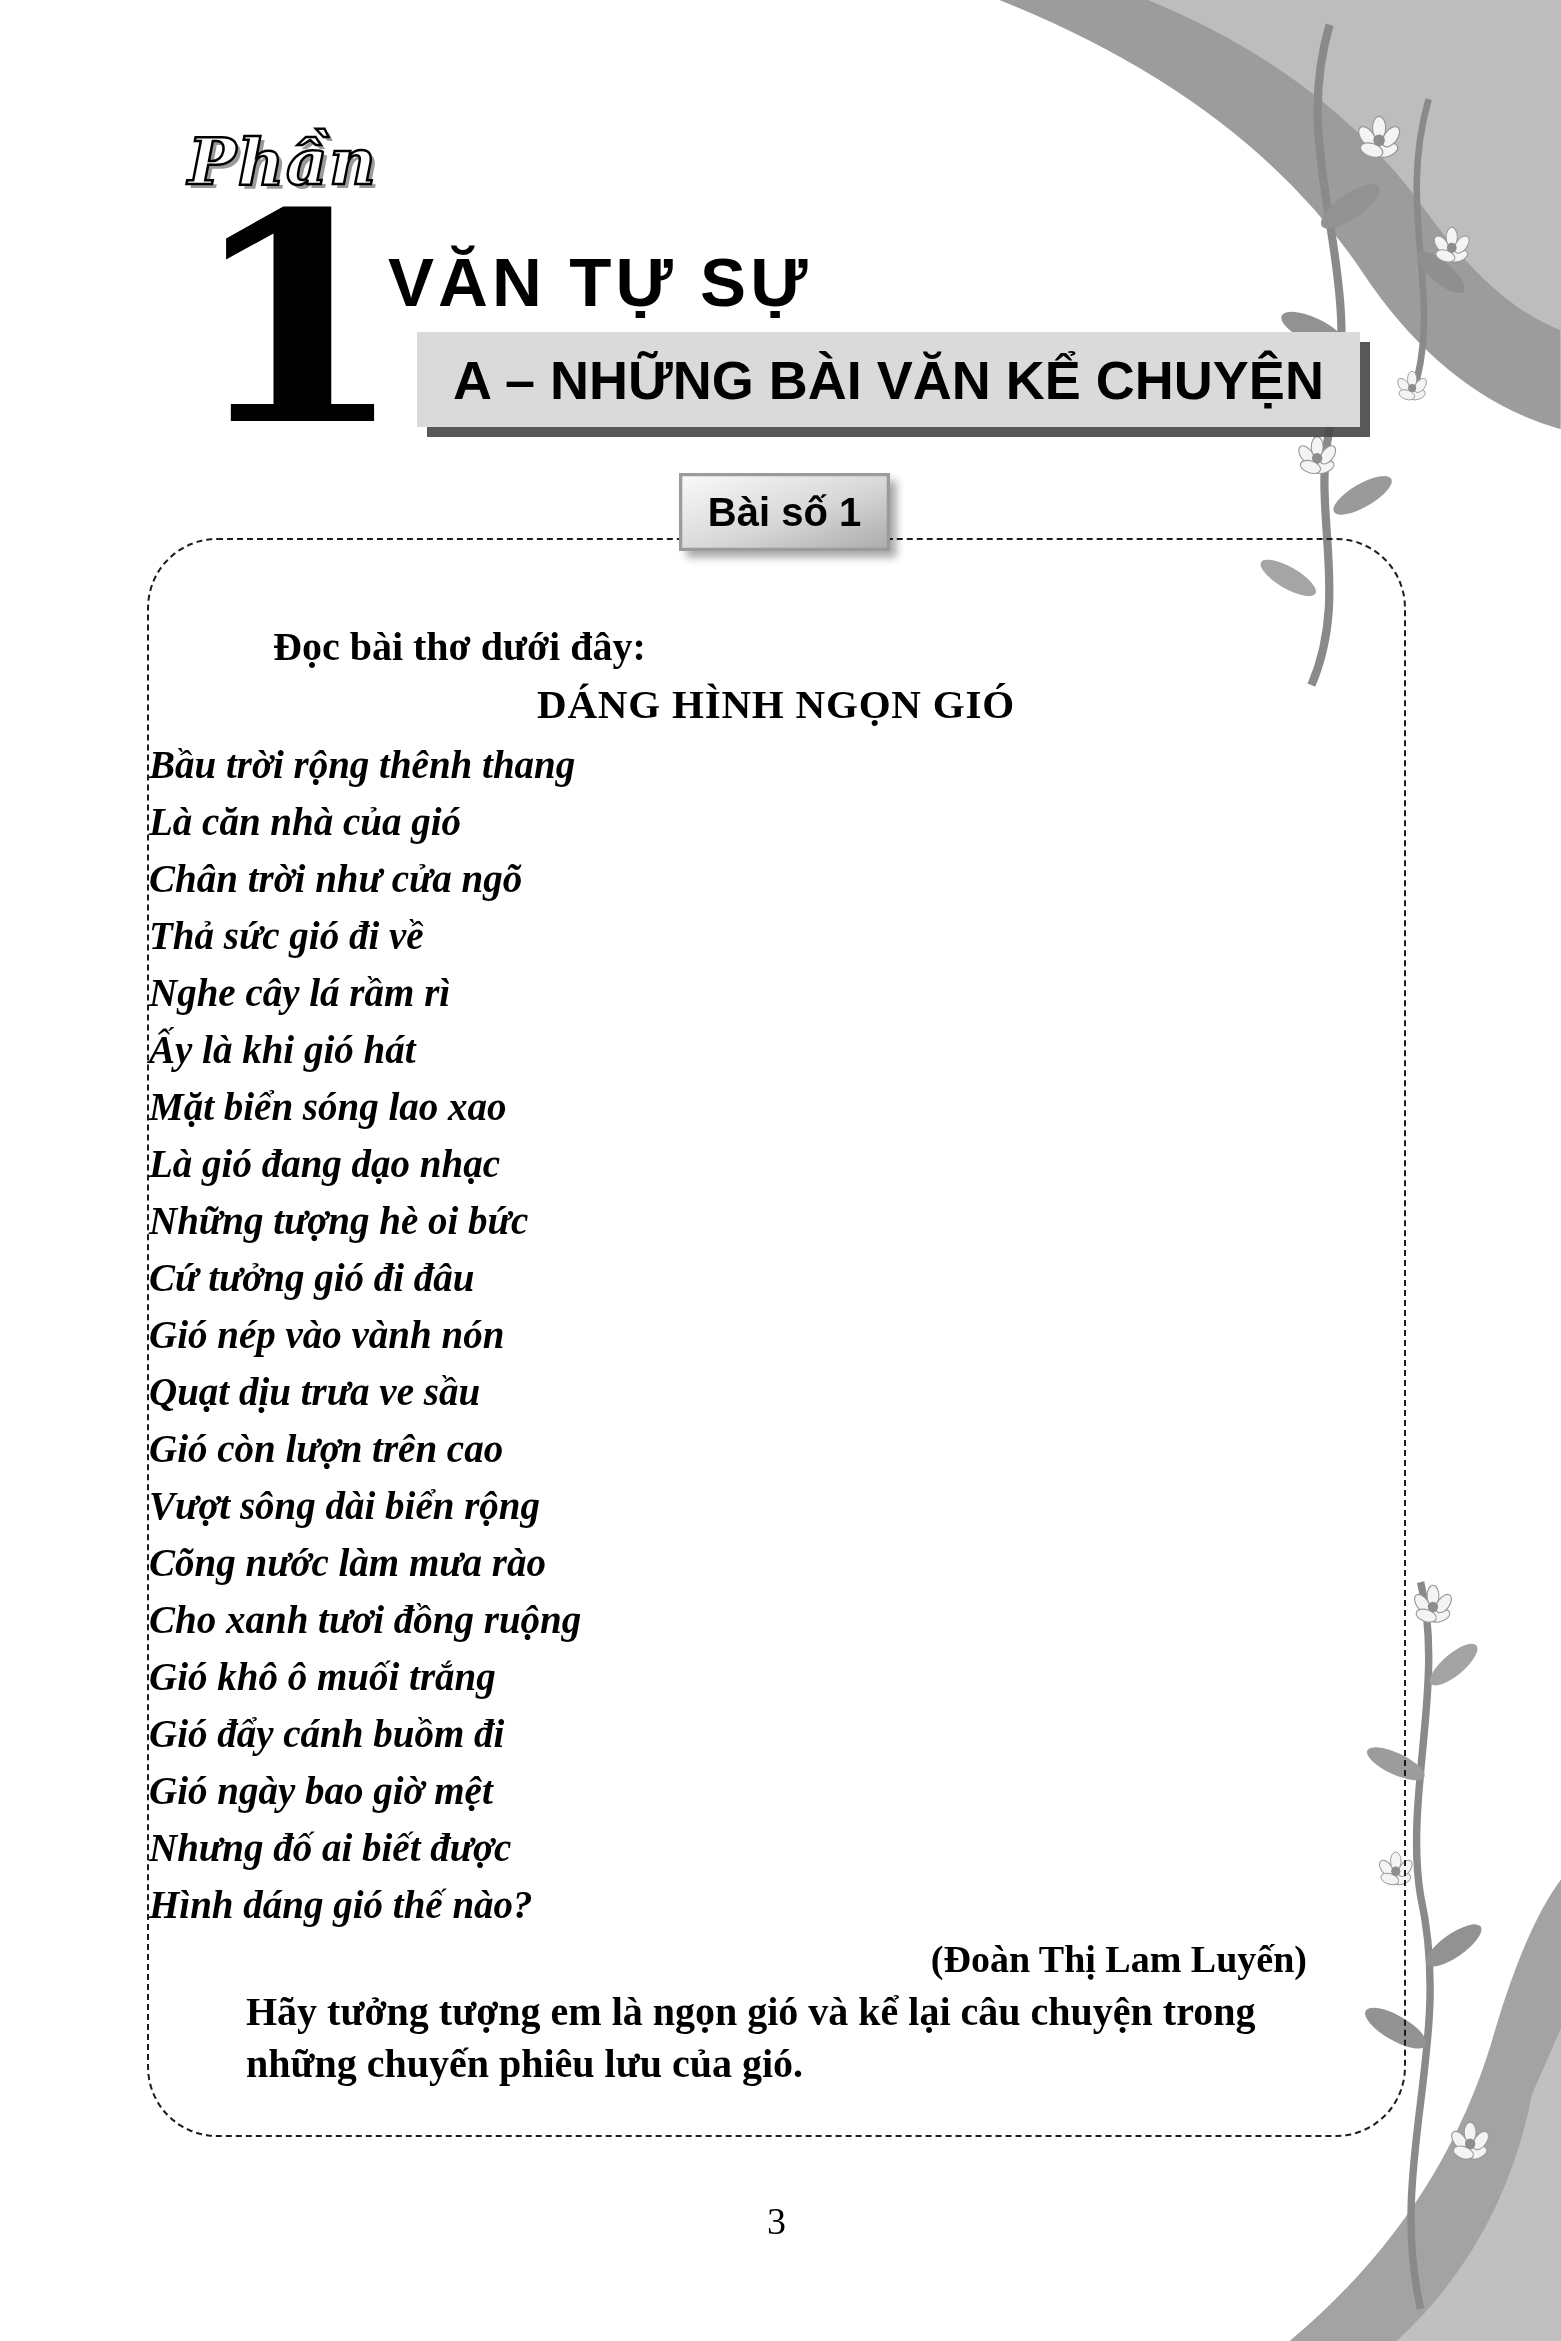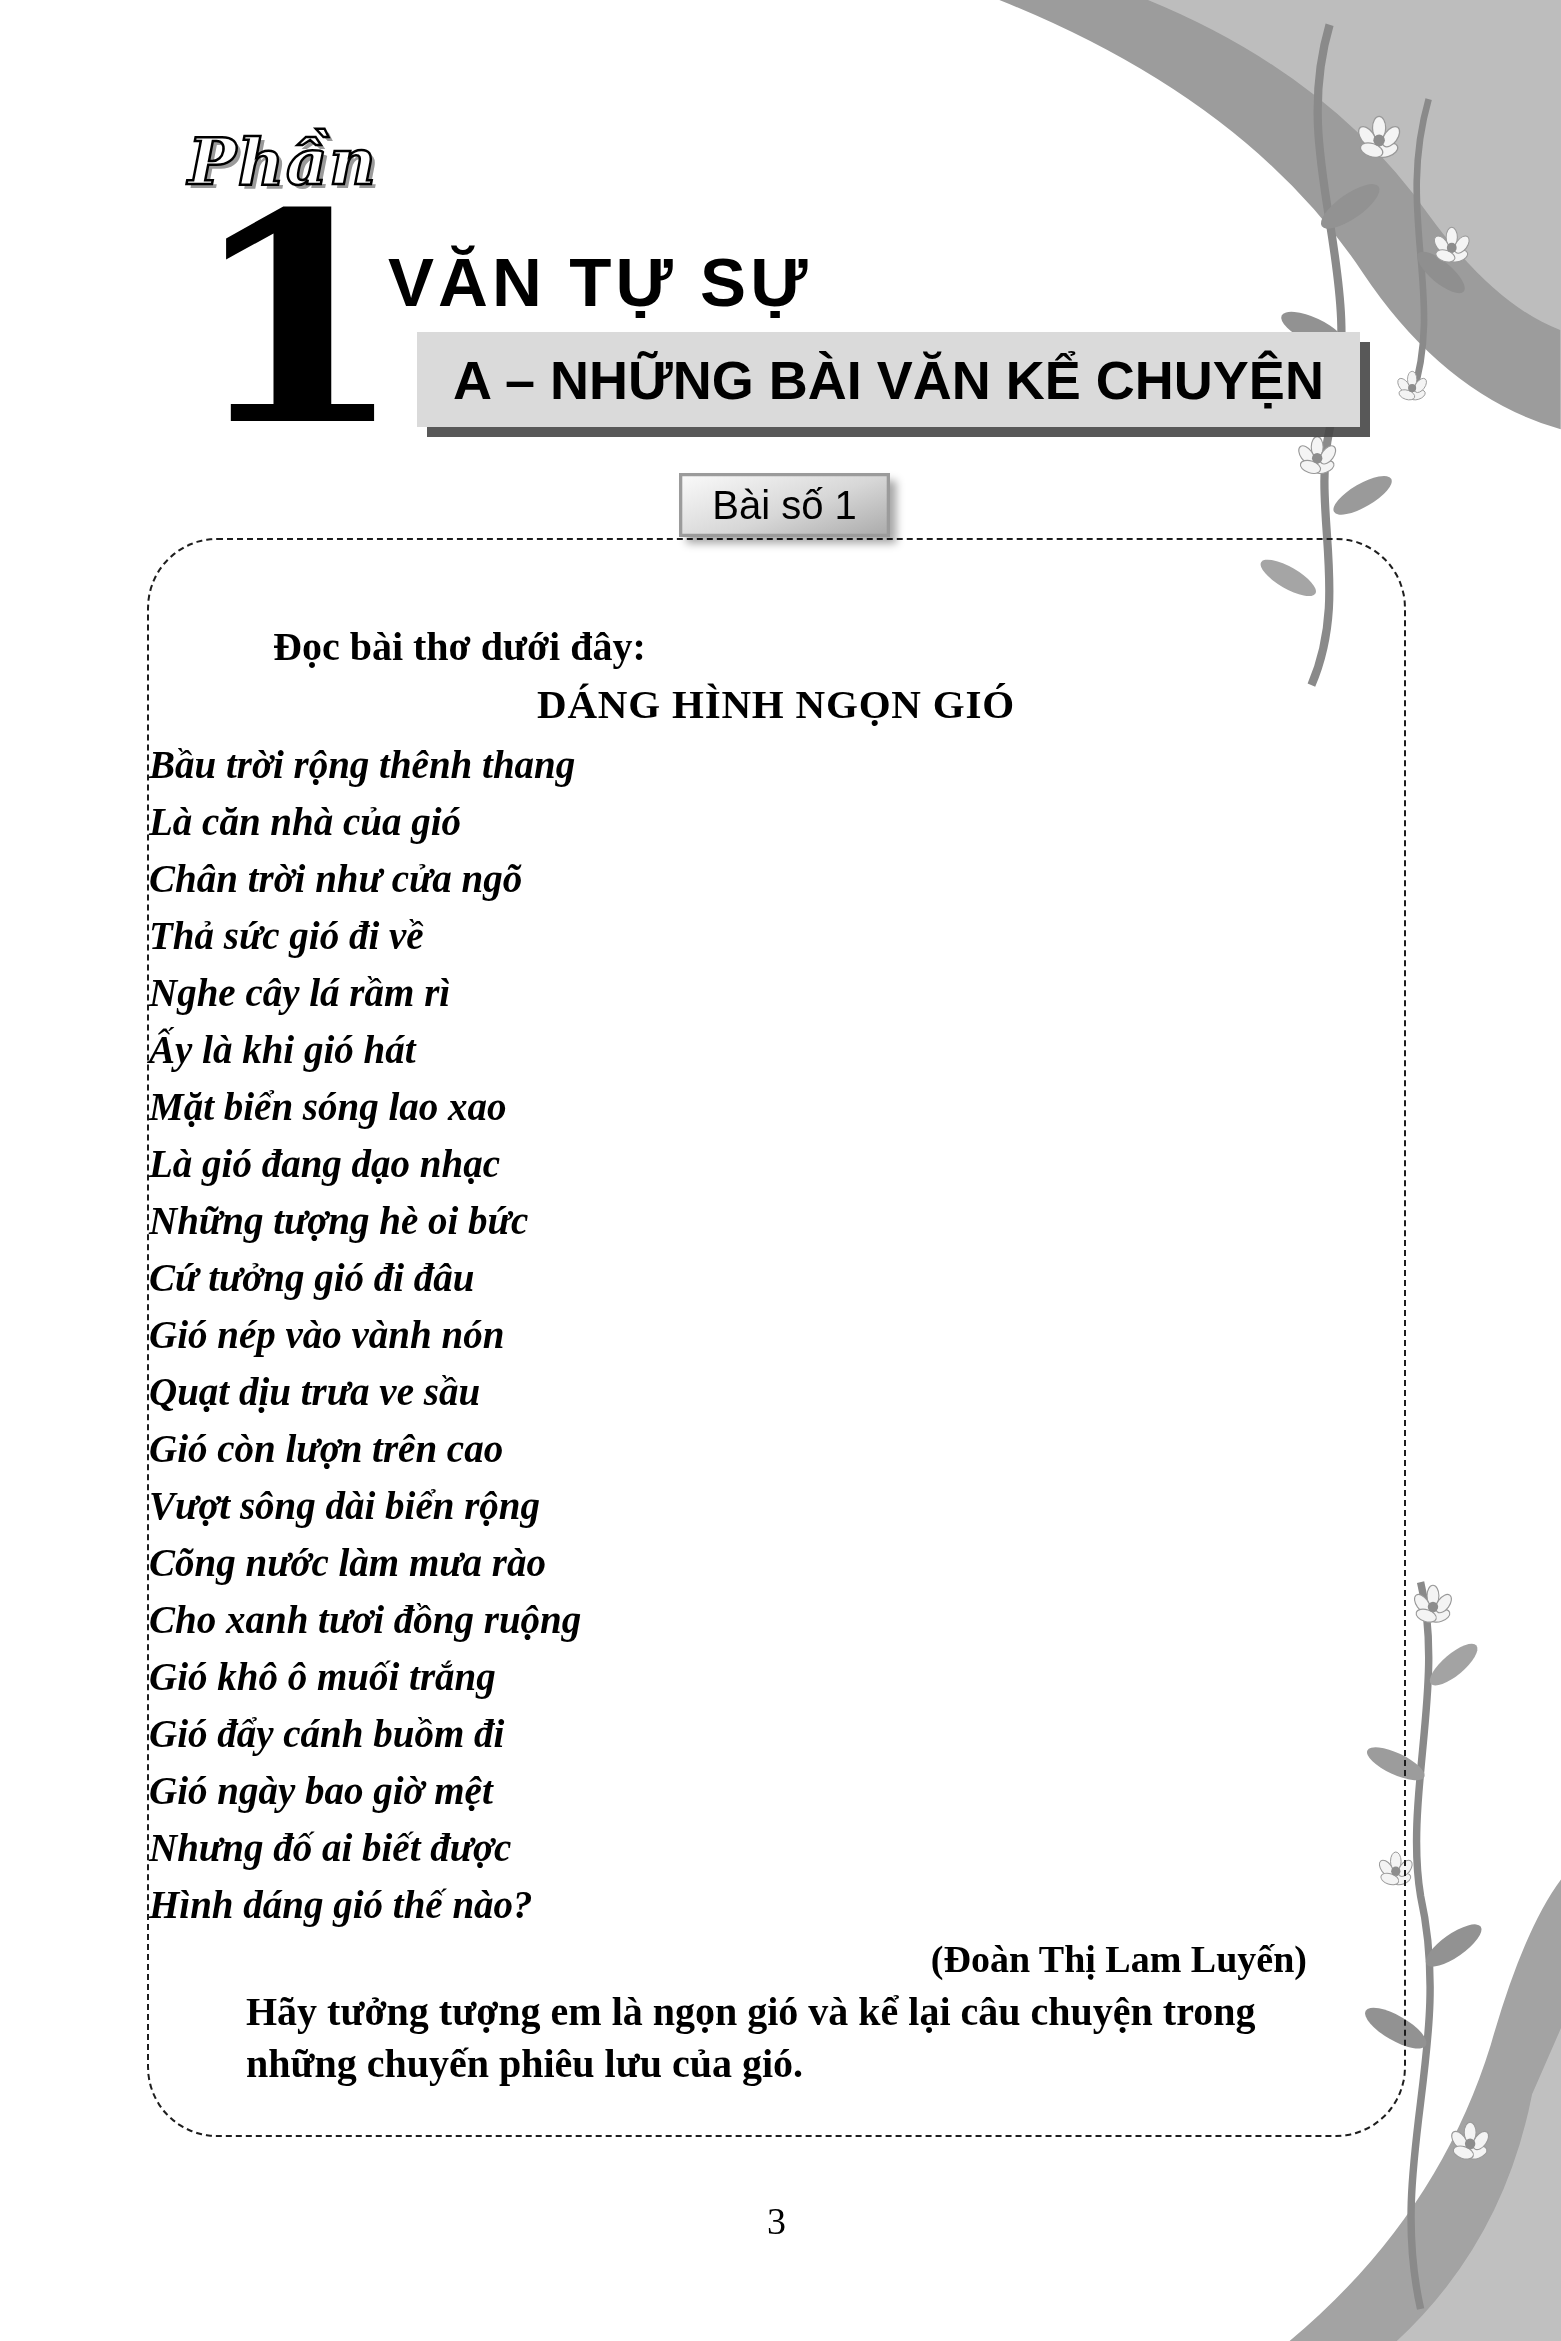--- a/index.html
+++ b/index.html
@@ -20,25 +20,25 @@
 
   .main-title{position:absolute;left:388px;top:197px;width:793px;
               font-family:"Liberation Sans","DejaVu Sans",sans-serif;font-weight:bold;
               font-size:69px;letter-spacing:4.1px;}
 
   .section-box{position:absolute;left:417px;top:332px;padding:16.5px 36px;background:#dadada;
                box-shadow:10px 10px 0 rgba(70,70,70,0.9);
                font-family:"Liberation Sans","DejaVu Sans",sans-serif;font-weight:bold;
                font-size:54px;letter-spacing:0px;white-space:nowrap;}
 
-  .lesson-tab{position:absolute;left:679px;top:473px;width:211px;height:64px;z-index:3;
+  .lesson-tab{position:absolute;left:679px;top:473px;width:211px;height:78px;z-index:3;
               display:flex;align-items:center;justify-content:center;
               background:linear-gradient(160deg,#fbfbfb 0%,#d7d7d7 55%,#a9a9a9 100%);
               box-shadow:inset 0 0 0 3.3px #9b9b9b, 6.6px 6.6px 8.3px rgba(0,0,0,0.35);
-              font-family:"Liberation Sans","DejaVu Sans",sans-serif;font-weight:normal;font-size:40px;}
+              font-family:"Liberation Sans","DejaVu Sans",sans-serif;font-weight:bold;font-size:40px;}
 
   .exercise-box{position:absolute;left:147px;top:538px;width:1259px;height:1599px;z-index:1;
                 border:2.5px dashed #1d1d1d;border-radius:70px;box-sizing:border-box;
                 background:rgba(255,255,255,0.0);padding-top:84px;}
 
   .instruction{margin:0 0 10px 124px;font-weight:bold;font-size:40px;line-height:46px;}
   .poem-title{margin:0 0 8.3px 388px;font-weight:bold;font-size:41px;letter-spacing:0.8px;}
   .poem{font-weight:bold;font-style:italic;font-size:39px;line-height:57px;}
   .poem-line{white-space:nowrap;}
   .author{margin:3.3px 97px 0 0;text-align:right;font-weight:bold;font-size:38px;}

